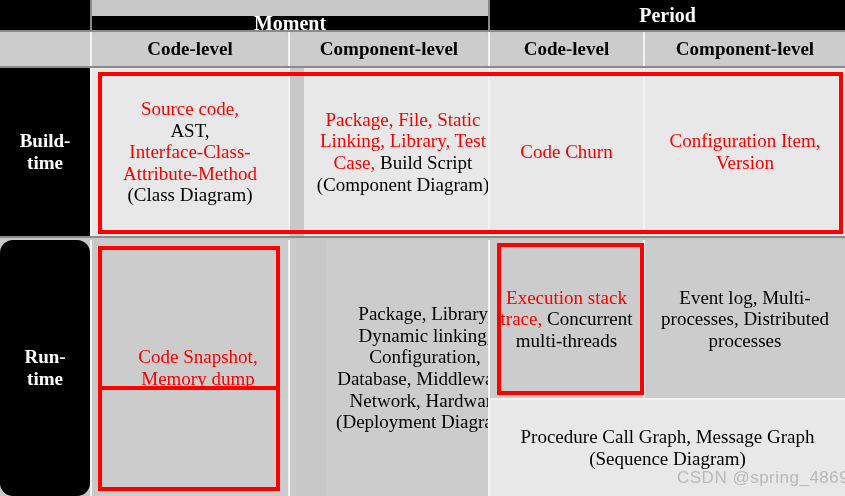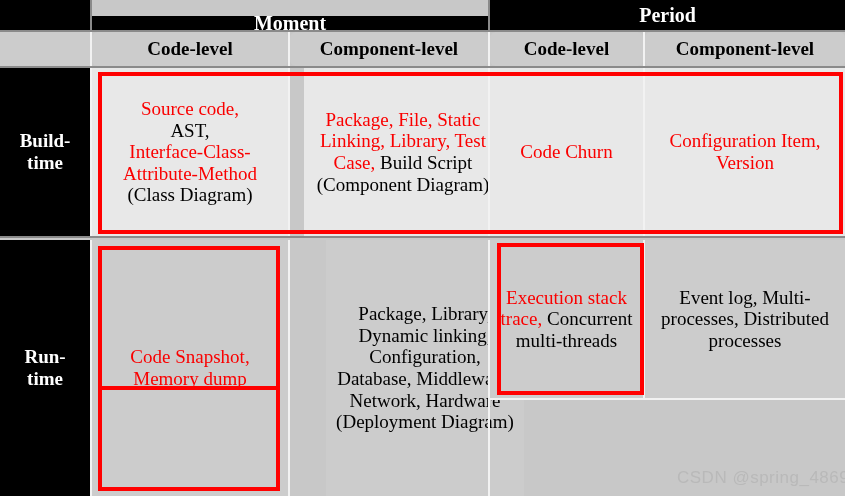--- a/index.html
+++ b/index.html
@@ -121,21 +121,21 @@
     <span class="txt">Component-level</span>
   </div>
 
   <div class="cell rowlabel" style="left:0;top:68px;width:90px;height:168px;">
     <span class="txt">
       <span>Build-</span><br>
       <span>time</span>
     </span>
   </div>
 
-  <div class="cell rowlabel" style="left:0;top:240px;width:90px;height:256px;">
+  <div class="cell rowlabel" style="left:0;top:240px;width:90px;height:256px;border-radius:13px;">
     <span class="txt">
       <span>Run-</span><br>
       <span>time</span>
     </span>
   </div>
 
   <div class="cell body-light" style="left:92px;top:68px;width:196px;height:168px;">
     <span class="txt">
       <span class="red">Source code,</span><br>
       <span class="blk">AST,</span><br>
@@ -152,39 +152,42 @@
   </div>
 
   <div class="cell body-light" style="left:490px;top:68px;width:153px;height:168px;">
     <span class="txt red">Code Churn</span>
   </div>
 
   <div class="cell body-light" style="left:645px;top:68px;width:200px;height:168px;align-items:center;">
     <span class="txt red">Configuration Item, Version</span>
   </div>
 
-  <div class="cell body-dark" style="left:92px;top:240px;width:196px;height:256px;">
+  <div class="cell body-dark" style="left:100px;top:240px;width:196px;height:256px;">
     <span class="txt red">Code Snapshot, Memory dump</span>
   </div>
 
   <div class="cell body-dark" style="left:290px;top:240px;width:198px;height:256px;margin-left:36px;">
     <span class="txt blk">Package, Library, Dynamic  linking, Configuration, Database, Middleware, Network, Hardware (Deployment Diagram)</span>
   </div>
 
   <div class="cell body-dark" style="left:490px;top:240px;width:153px;height:158px;">
     <span class="txt">
       <span class="red">Execution stack trace,</span>
       <span class="blk">Concurrent multi-threads</span>
     </span>
   </div>
 
   <div class="cell body-dark" style="left:645px;top:240px;width:200px;height:158px;">
     <span class="txt blk">Event log, Multi-processes, Distributed processes</span>
   </div>
 
+  <div class="cell body-light" style="left:490px;top:400px;width:355px;height:96px;">
+    <span class="txt blk">Procedure Call Graph, Message Graph (Sequence Diagram)</span>
+  </div>
 
   <div class="vline-dk" style="left:90px;top:0;height:30px;"></div>
   <div class="vline-dk" style="left:488px;top:0;height:30px;"></div>
   <div class="hline-dk" style="left:0;top:30px;width:845px;"></div>
 
   <div class="vline" style="left:90px;top:32px;height:34px;"></div>
   <div class="vline" style="left:288px;top:32px;height:34px;"></div>
   <div class="vline" style="left:488px;top:32px;height:34px;"></div>
   <div class="vline" style="left:643px;top:32px;height:34px;"></div>
   <div class="hline-dk" style="left:0;top:66px;width:845px;"></div>

